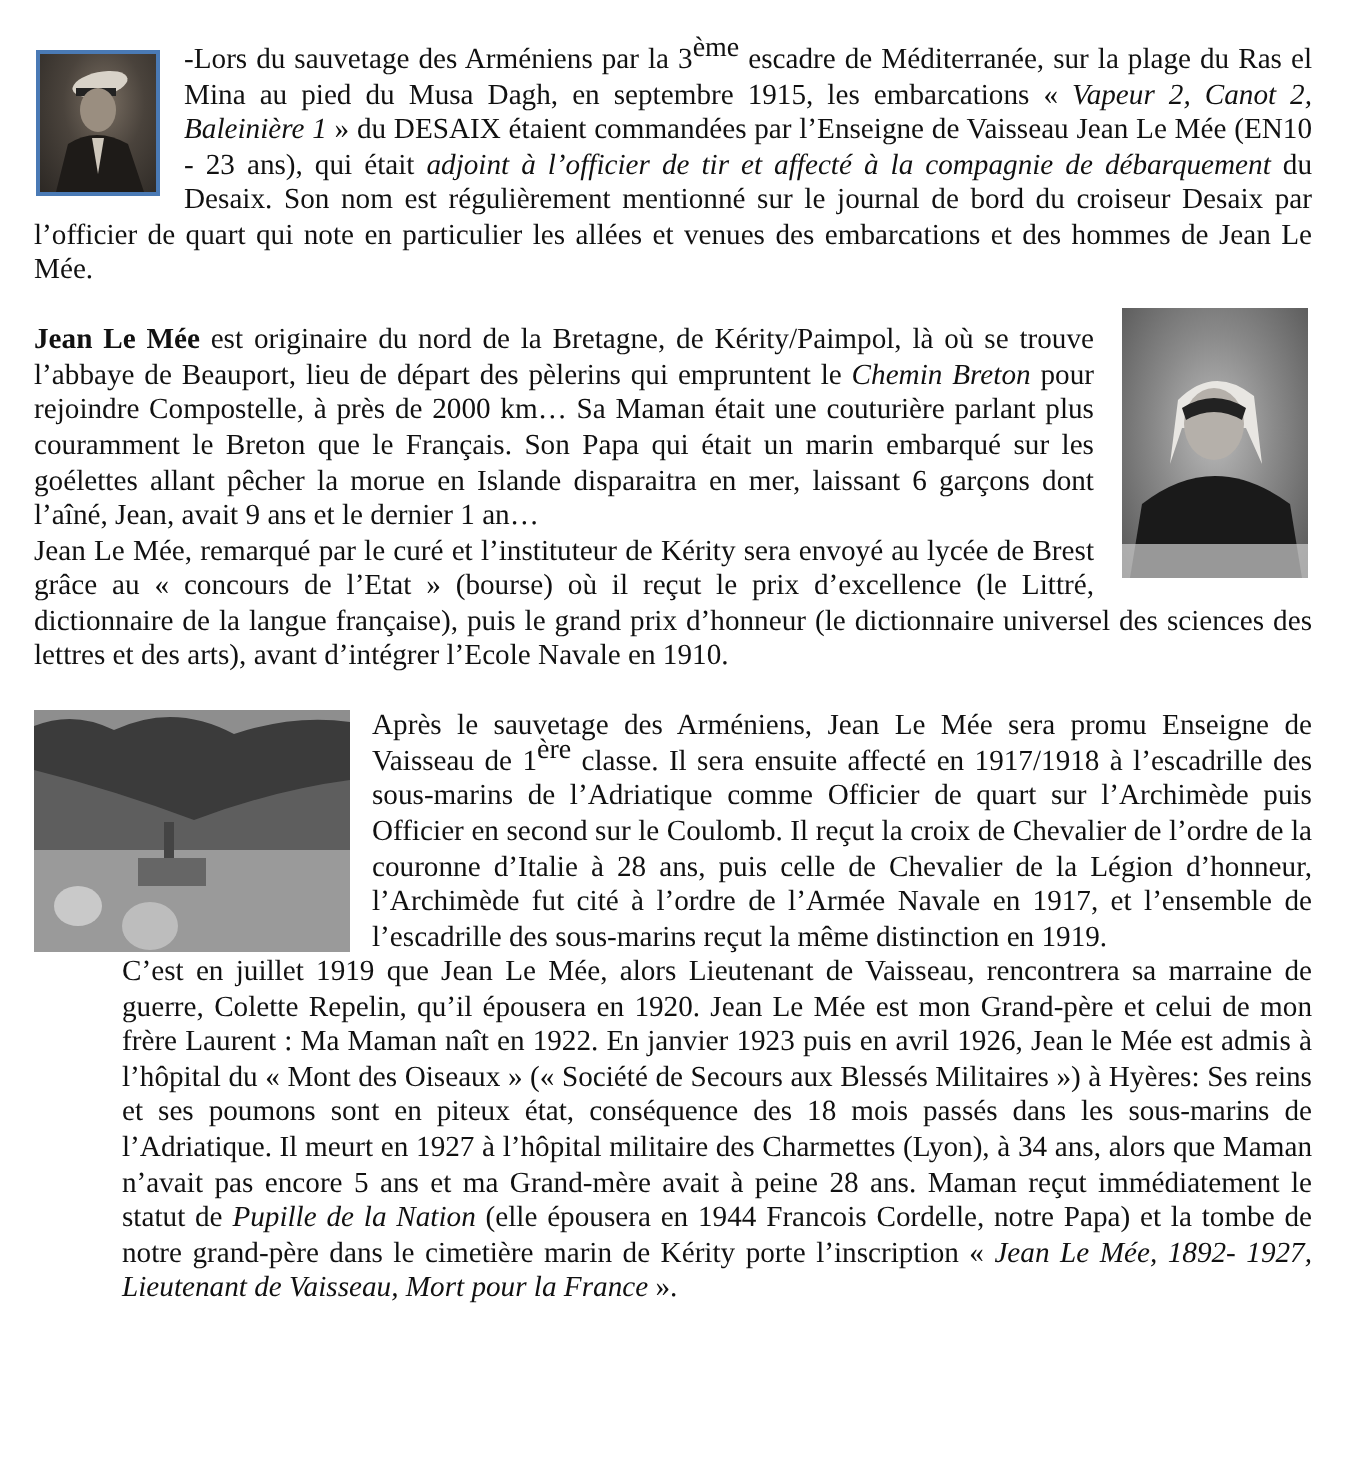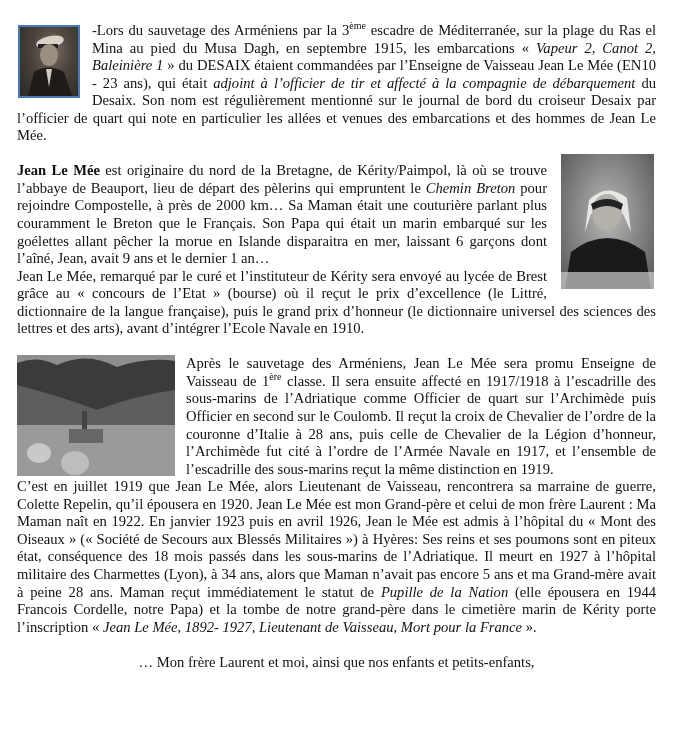--- a/index.html
+++ b/index.html
@@ -21,21 +21,21 @@
       background: radial-gradient(ellipse at 55% 35%, #7a6f63 0%, #4a433c 45%, #2c2824 100%);
     }
     .photo2 {
       float: right; width: 93px; height: 135px; margin: -8px 2px 0 14px;
       background: radial-gradient(ellipse at 50% 45%, #bbbbbb 0%, #8a8a8a 45%, #555 100%);
     }
     .photo3 {
       width: 158px; height: 121px; margin: 0 11px 0 0;
       background: linear-gradient(180deg, #ccc 0%, #3a3a3a 10%, #555 40%, #8f8f8f 55%, #9a9a9a 100%);
     }
-    .sup { font-size: 10px; vertical-align: super; line-height: 0; }
+    .sup { font-size: 14px; vertical-align: super; line-height: 0; }
     .closing { text-align: center; }
     .ic { font-style: italic; }
     svg { display: block; }
   </style>
 </head>
 <body>
 
 <div class="page">
 
   <p class="para">
@@ -74,22 +74,22 @@
         <path d="M0 30 Q40 40 80 55 Q120 40 158 35 L158 72 L0 72 Z" fill="#5e5e5e"></path>
         <rect x="0" y="70" width="158" height="51" fill="#9a9a9a"></rect>
         <rect x="52" y="74" width="34" height="14" fill="#666"></rect>
         <rect x="65" y="56" width="5" height="18" fill="#444"></rect>
         <ellipse cx="22" cy="98" rx="12" ry="10" fill="#c9c9c9"></ellipse>
         <ellipse cx="58" cy="108" rx="14" ry="12" fill="#bdbdbd"></ellipse>
       </svg>
     </span><span>Après le sauvetage des Arméniens, Jean Le Mée sera promu Enseigne de Vaisseau de 1</span><span class="sup">ère</span><span> classe. Il sera ensuite affecté en 1917/1918 à l’escadrille des sous-marins de l’Adriatique comme Officier de quart sur l’Archimède puis Officier en second sur le Coulomb. Il reçut la croix de Chevalier de l’ordre de la couronne d’Italie à 28 ans, puis celle de Chevalier de la Légion d’honneur, l’Archimède fut cité à l’ordre de l’Armée Navale en 1917, et l’ensemble de l’escadrille des sous-marins reçut la même distinction en 1919.</span>
   </p>
 
-  <p class="para" style="clear:both;">
+  <p class="para" style="clear:both;margin-left:44px;">
     <span>C’est en juillet 1919 que Jean Le Mée, alors Lieutenant de Vaisseau, rencontrera sa marraine de guerre, Colette Repelin, qu’il épousera en 1920. Jean Le Mée est mon Grand-père et celui de mon frère Laurent : Ma Maman naît en 1922. En janvier 1923 puis en avril 1926, Jean le Mée est admis à l’hôpital du « Mont des Oiseaux » (« Société de Secours aux Blessés Militaires ») à Hyères: Ses reins et ses poumons sont en piteux état, conséquence des 18 mois passés dans les sous-marins de l’Adriatique. Il meurt en 1927 à l’hôpital militaire des Charmettes (Lyon), à 34 ans, alors que Maman n’avait pas encore 5 ans et  ma Grand-mère avait à peine 28 ans. Maman reçut immédiatement le statut de </span><span class="ic">Pupille de la Nation</span><span> (elle épousera en 1944 Francois Cordelle, notre Papa) et la tombe de notre grand-père dans le cimetière marin de Kérity porte l’inscription « </span><span class="ic">Jean Le Mée, 1892- 1927, Lieutenant de Vaisseau, Mort pour la France</span><span> ».</span>
   </p>
 
   <div class="gap"></div>
 
   <p class="para closing">
-    <span>… Mon frère Laurent et moi, ainsi que nos enfants et petits-enfants,</span><br>
+    <br>
   </p>
 </div>
 
 </body></html>

